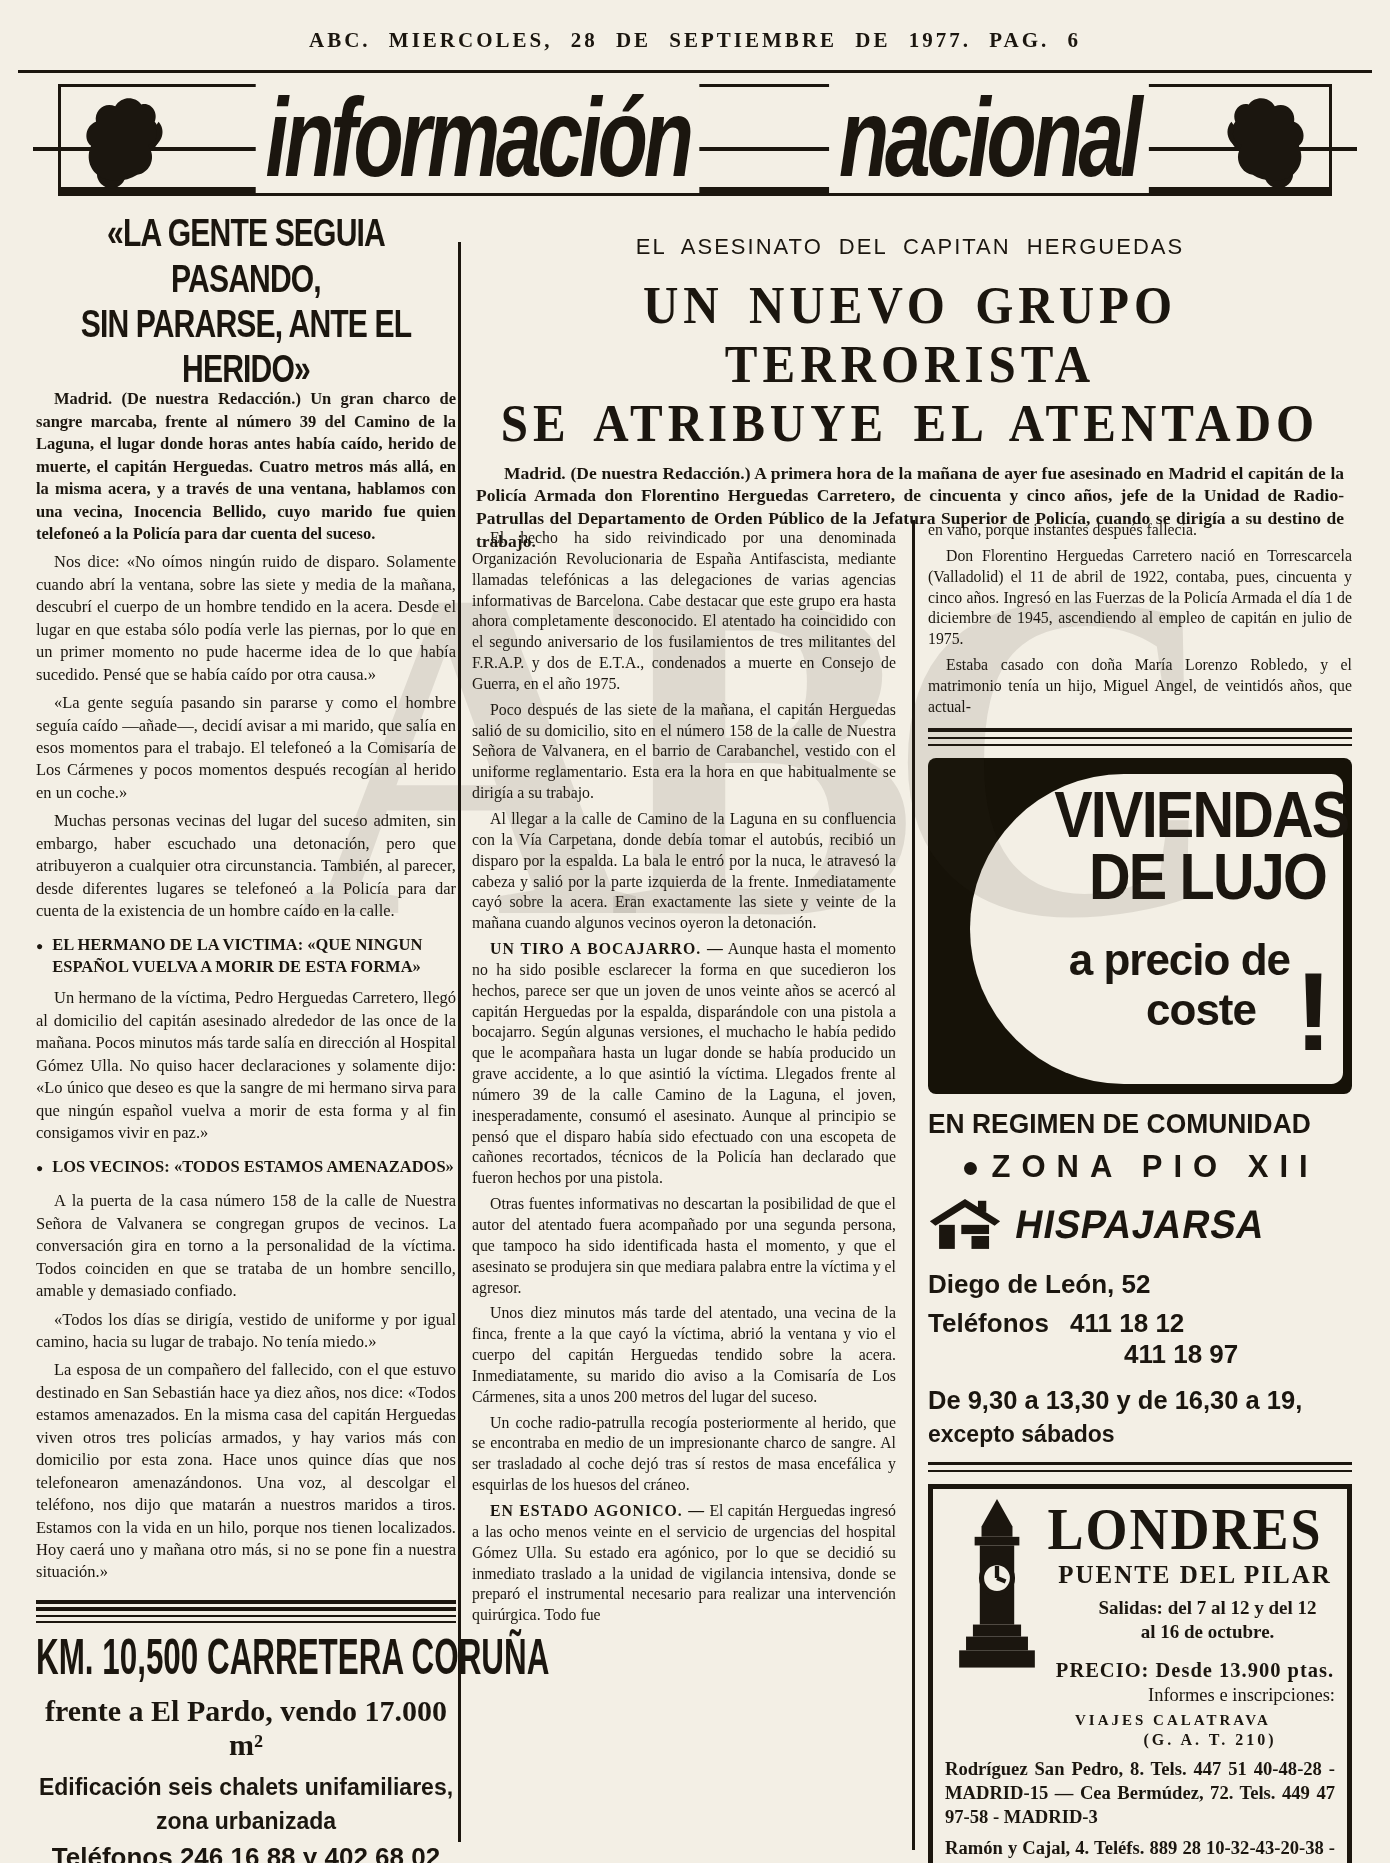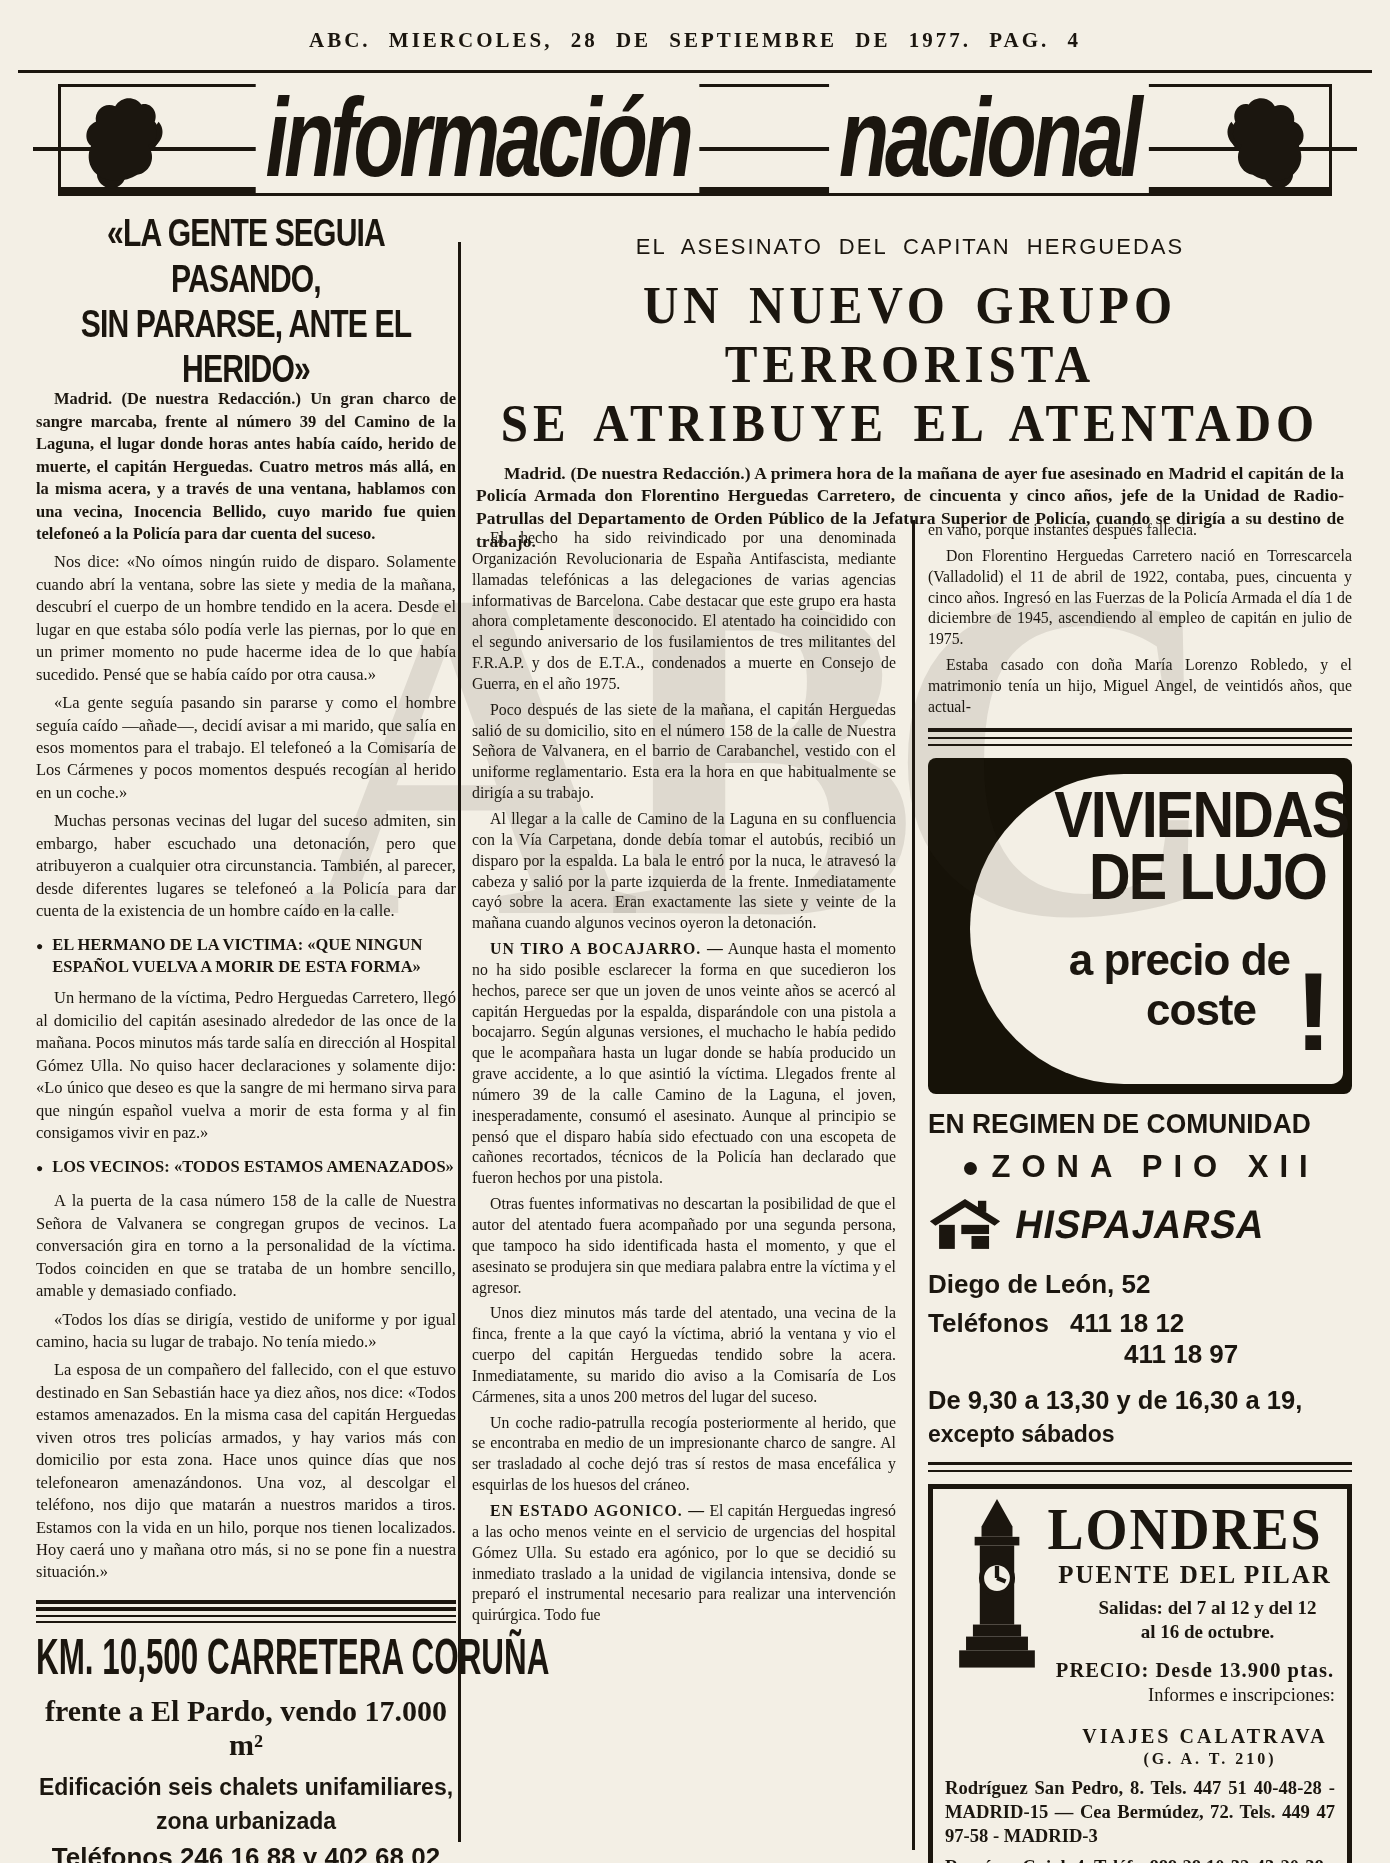--- a/index.html
+++ b/index.html
@@ -152,32 +152,32 @@
 
   
   .londres { position:relative; border:5px solid #1b160f; padding:10px 12px 10px 12px; margin-top:4px; }
   .bigben { position:absolute; left:12px; top:10px; width:104px; height:172px; }
   .bigben svg { width:100%; height:100%; }
   .lon-title { text-align:center; padding-left:90px; font-weight:bold; font-size:54px; line-height:1; letter-spacing:2px; transform:scaleY(1.1); transform-origin:center top; }
   .lon-sub { text-align:center; padding-left:110px; font-weight:bold; font-size:25px; letter-spacing:2px; margin-top:8px; }
   .lon-salidas { padding-left:135px; font-weight:bold; font-size:19px; text-align:center; line-height:1.3; margin-top:7px; }
   .lon-precio { padding-left:110px; font-size:20.5px; font-weight:bold; letter-spacing:1px; text-align:center; margin-top:14px; }
   .lon-informes { padding-left:130px; font-size:18.5px; text-align:right; margin-top:3px; }
-  .lon-agency1 { padding-left:130px; font-weight:bold; font-size:20px; letter-spacing:3px; text-align:center; margin-top:19px; }
+  .lon-agency1 { padding-left:130px; font-weight:bold; font-size:15px; letter-spacing:3px; text-align:left; margin-top:6px; }
   .lon-gat1 { padding-left:140px; font-size:16px; font-weight:bold; letter-spacing:3px; text-align:center; margin-top:2px; margin-bottom:6px; }
   .lon-addr { font-weight:bold; font-size:18.6px; text-align:justify; line-height:1.28; margin-top:8px; }
 
   .icon-dark { fill:#1b160f; }
 </style>
 </head>
 <body>
 
 <div class="page">
 
-  <div class="dateline">ABC. MIERCOLES, 28 DE SEPTIEMBRE DE 1977. PAG. 4</div>
+  <div class="dateline">ABC. MIERCOLES, 28 DE SEPTIEMBRE DE 1977. PAG. 6</div>
   <div class="top-rule"></div>
 
   <div class="banner">
     <div class="banner-midline"></div>
     <div class="lion lion-left">
       <svg viewBox="0 0 100 110">
           <g class="icon-dark">
             <circle cx="40" cy="88" r="15"></circle>
             <path d="M30,92 C18,86 13,72 19,59 C11,53 13,38 24,34 C22,21 34,13 44,18 C50,7 65,7 71,16 C81,13 89,24 85,34 C93,44 91,58 81,64 C85,74 79,87 67,89 C56,96 41,97 30,92 Z"></path>
             <path d="M80,62 C93,57 97,43 89,34 L85,40 C90,47 87,55 78,58 Z"></path>

